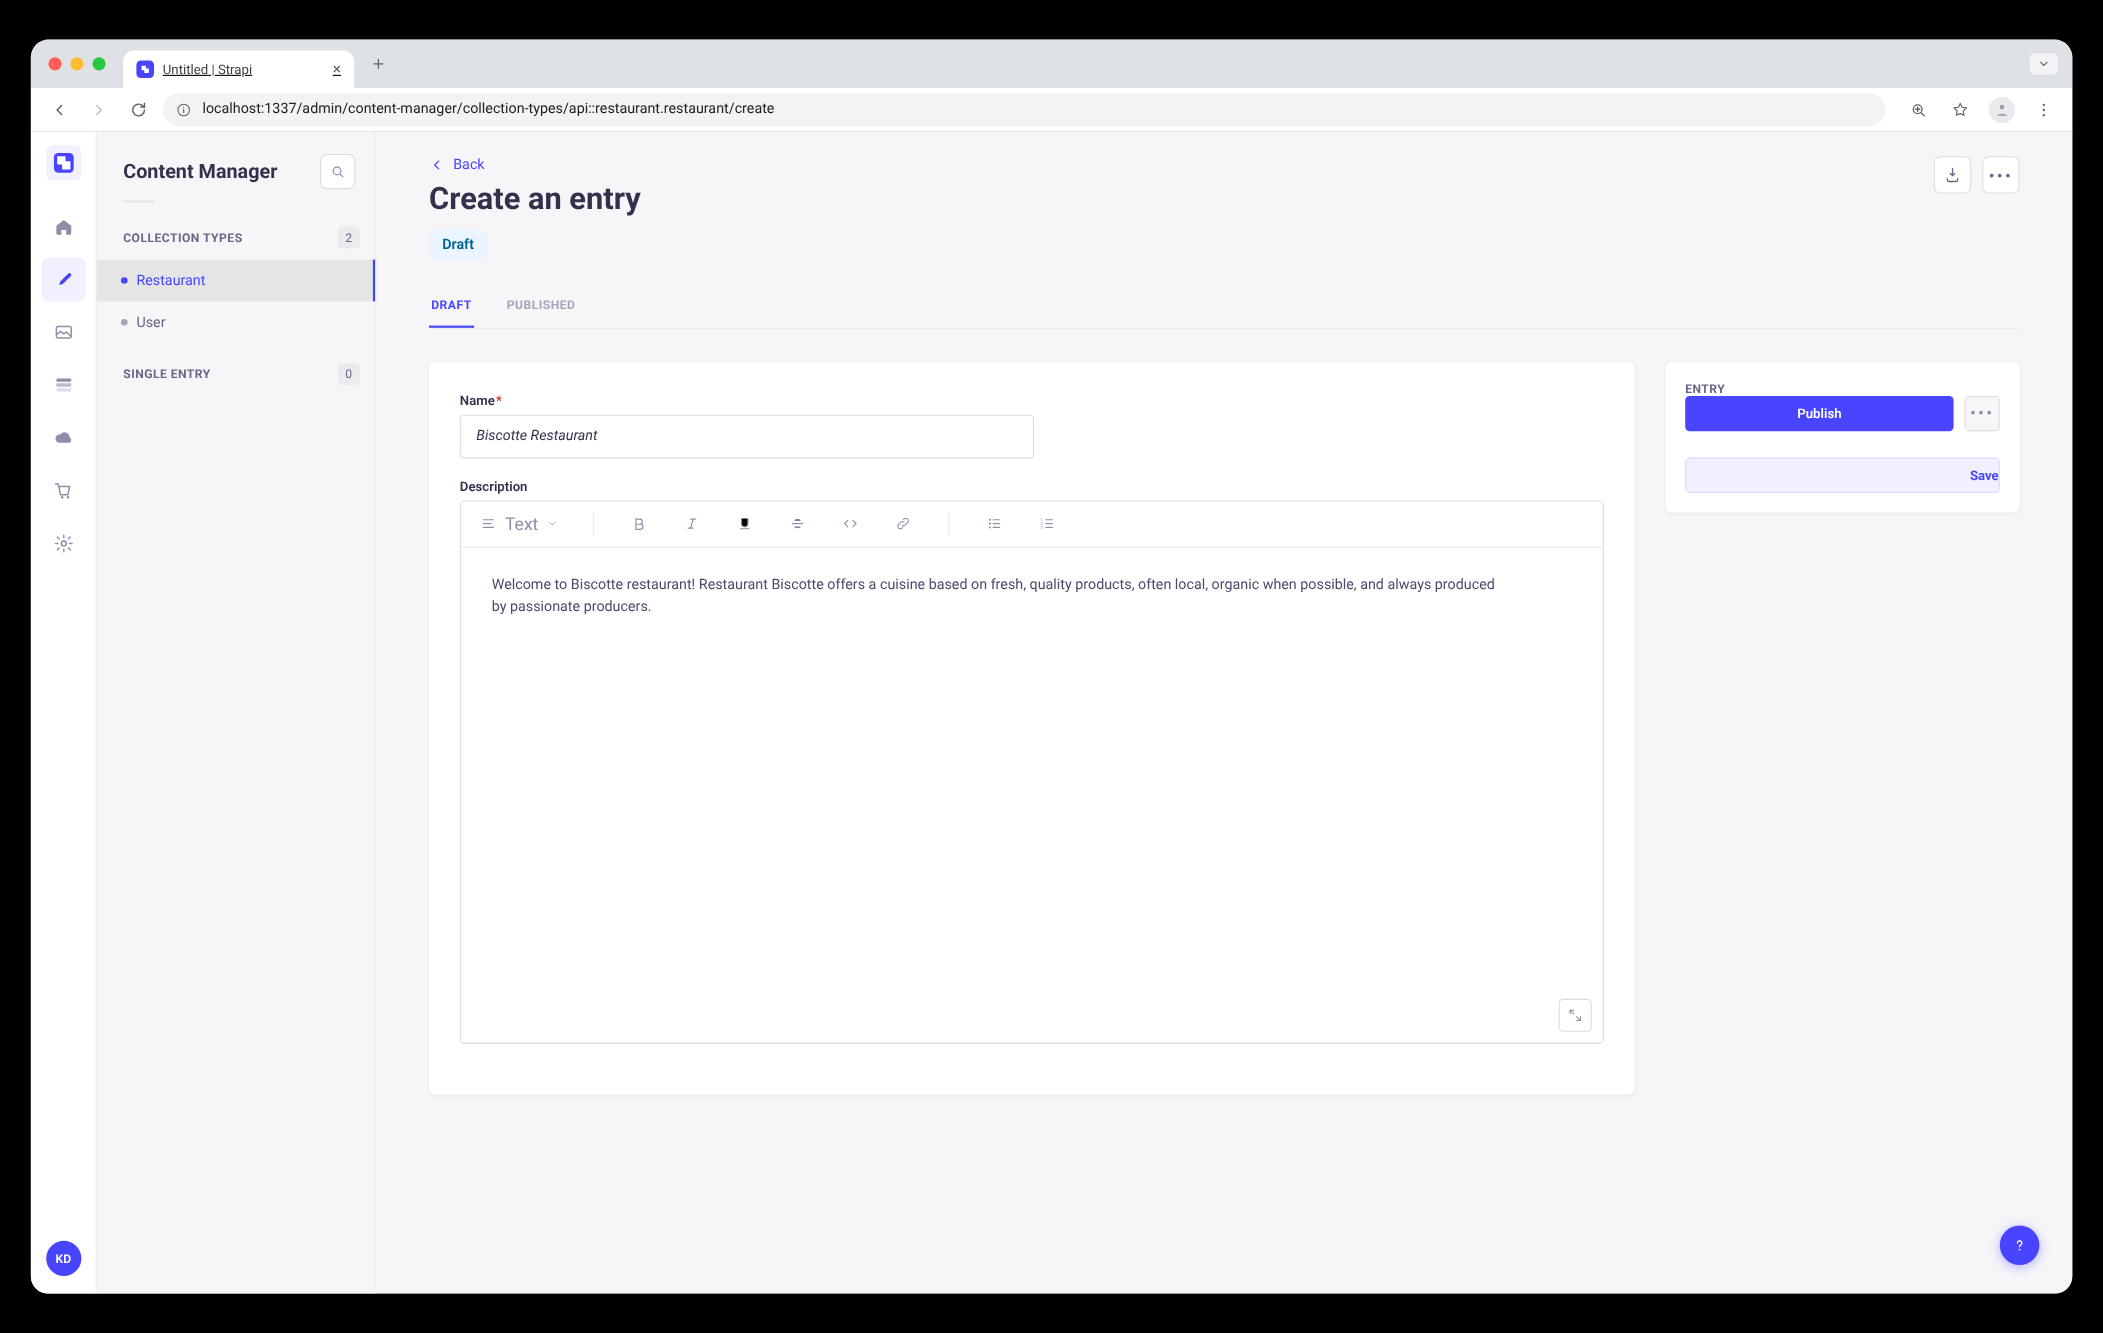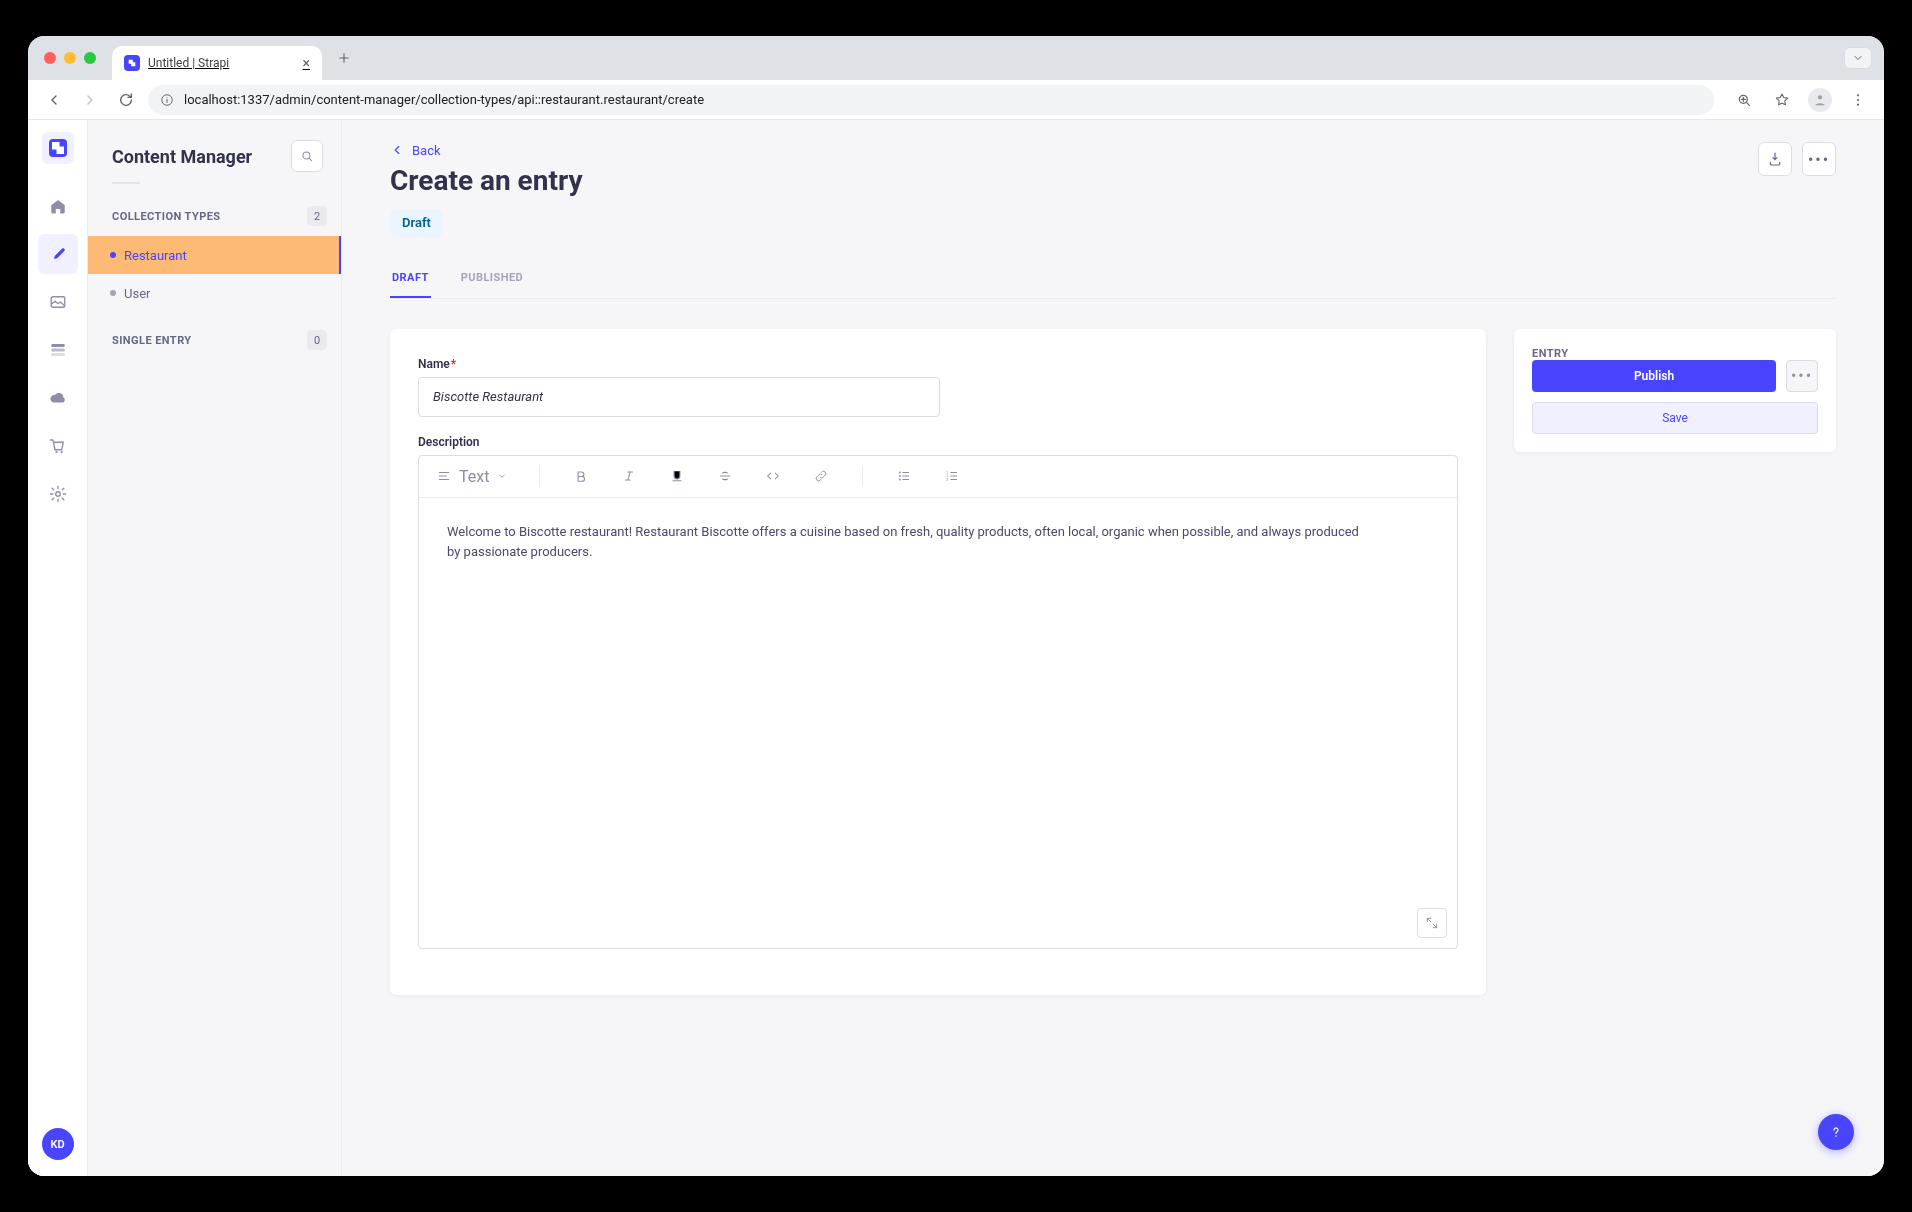--- a/index.html
+++ b/index.html
@@ -67,21 +67,21 @@
   .search-btn{ width:32px;height:32px;border:1px solid var(--border2); border-radius:6px; background:#fff; display:flex; align-items:center; justify-content:center; color:#8e8ea9; cursor:pointer;}
   .sidebar-divider{ width:28px; height:2px; background:#e3e3ea; border-radius:2px; margin:4px 0 18px 24px;}
 
   .sidebar-section-title{ display:flex; align-items:center; justify-content:space-between; padding:4px 14px 10px 24px;}
   .sidebar-section-title .lbl{ font-size:11px; font-weight:700; letter-spacing:.04em; color:#666687;}
   .count-badge{ min-width:20px; height:20px; padding:0 6px; border-radius:4px; background:#eaeaef; color:#666687; font-size:11px; display:flex; align-items:center; justify-content:center;}
 
   .sidebar-list{}
   .sidebar-item-el{ position:relative; height:38px; padding:0 24px 0 36px; display:flex; align-items:center; color:#666687; font-size:13px; cursor:pointer;}
   .sidebar-item-el::before{ content:""; position:absolute; left:22px; top:50%; transform:translateY(-50%); width:6px; height:6px; border-radius:50%; background:#a5a5ba;}
-  .sidebar-item-el.active{ background:#fdba74; color:var(--primary);text-align:center;}
+  .sidebar-item-el.active{ background:#e5e5e5; color:var(--primary);text-align:center;}
   .sidebar-item-el.active::before{ background:var(--primary);}
   .sidebar-item-el.active::after{ content:""; position:absolute; right:0; top:0; bottom:0; width:2px; background:var(--primary);}
 
   .content{ flex:1; position:relative; padding:22px 48px 40px 48px; overflow:auto;}
   .top-actions{ position:absolute; right:48px; top:22px; display:flex; gap:10px;}
   .square-btn{ width:34px;height:34px;border:1px solid var(--border2); border-radius:6px; background:#fff; display:flex; align-items:center; justify-content:center; color:#666687; cursor:pointer;}
 
   .back-link{ display:inline-flex; align-items:center; gap:8px; color:var(--primary); font-size:13px; cursor:pointer; margin-bottom:6px;}
   .page-title{ font-size:28px; font-weight:700; color:var(--text); margin-bottom:12px;}
   .badge-draft{ display:inline-flex; align-items:center; height:28px; padding:0 12px; background:#eaf5ff; color:#006096; border-radius:6px; font-size:13px; font-weight:600;}
@@ -101,23 +101,23 @@
   .rte-toolbar{ height:42px; border-bottom:1px solid var(--border); display:flex; align-items:center; padding:0 12px; gap:18px;}
   .rte-toolbar .sep{ width:1px; height:22px; background:var(--border); margin:0 8px;}
   .rte-btn{ min-width:30px; height:30px; border-radius:4px; display:flex; align-items:center; justify-content:center; color:#8e8ea9; cursor:pointer;}
   .rte-textsel{ display:flex; align-items:center; gap:8px; color:#8e8ea9; cursor:pointer; padding:0 6px;}
   .rte-body{ min-height:450px; padding:24px 28px; position:relative;}
   .rte-body p{ font-size:13px; color:#4a4a6a; line-height:1.6; max-width:920px;}
   .rte-expand{ position:absolute; right:10px; bottom:10px; width:30px;height:30px; border:1px solid var(--border2); border-radius:4px; display:flex; align-items:center; justify-content:center; color:#8e8ea9; cursor:pointer;}
 
   .side-panel{ width:322px; background:#fff; border-radius:6px; box-shadow: 0 1px 4px rgba(33,33,52,.06); padding:18px 18px;}
   .side-panel-title{ font-size:11px; font-weight:700; letter-spacing:.04em; color:#666687; }
-  .side-row{ display:flex; gap:10px; margin-bottom:10px;}
+  .side-row{ display:flex; gap:10px; margin-bottom:24px;}
   .btn-primary{ flex:1; height:32px; border-radius:4px; background:var(--primary); color:#fff; border:none; font-size:12px; font-weight:600; cursor:pointer;}
-  .btn-secondary{ width:100%; height:32px; border-radius:4px; background:var(--primary-light); color:var(--primary); border:1px solid #d9d8ff; font-size:12px; font-weight:400; cursor:pointer;}
+  .btn-secondary{ width:100%; height:32px; border-radius:4px; background:var(--primary-light); color:var(--primary); border:1px solid #d9d8ff; font-size:12px; font-weight:700; cursor:pointer;text-align:right;}
   .btn-iconbox{ width:32px; height:32px; border-radius:4px; border:1px solid var(--border2); background:#f6f6f9; display:flex; align-items:center; justify-content:center; color:#8e8ea9; cursor:pointer;}
   .dots{ letter-spacing:2px;}
 
   
   .help-fab{ position:absolute; right:30px; bottom:26px; width:36px;height:36px; border-radius:50%; background:var(--primary); color:#fff; display:flex; align-items:center; justify-content:center; box-shadow: 0 2px 10px rgba(73,69,255,.4); cursor:pointer;}
   .help-fab svg{width:16px;height:16px;}
 
   svg{ display:block; }
 </style>
 </head>

